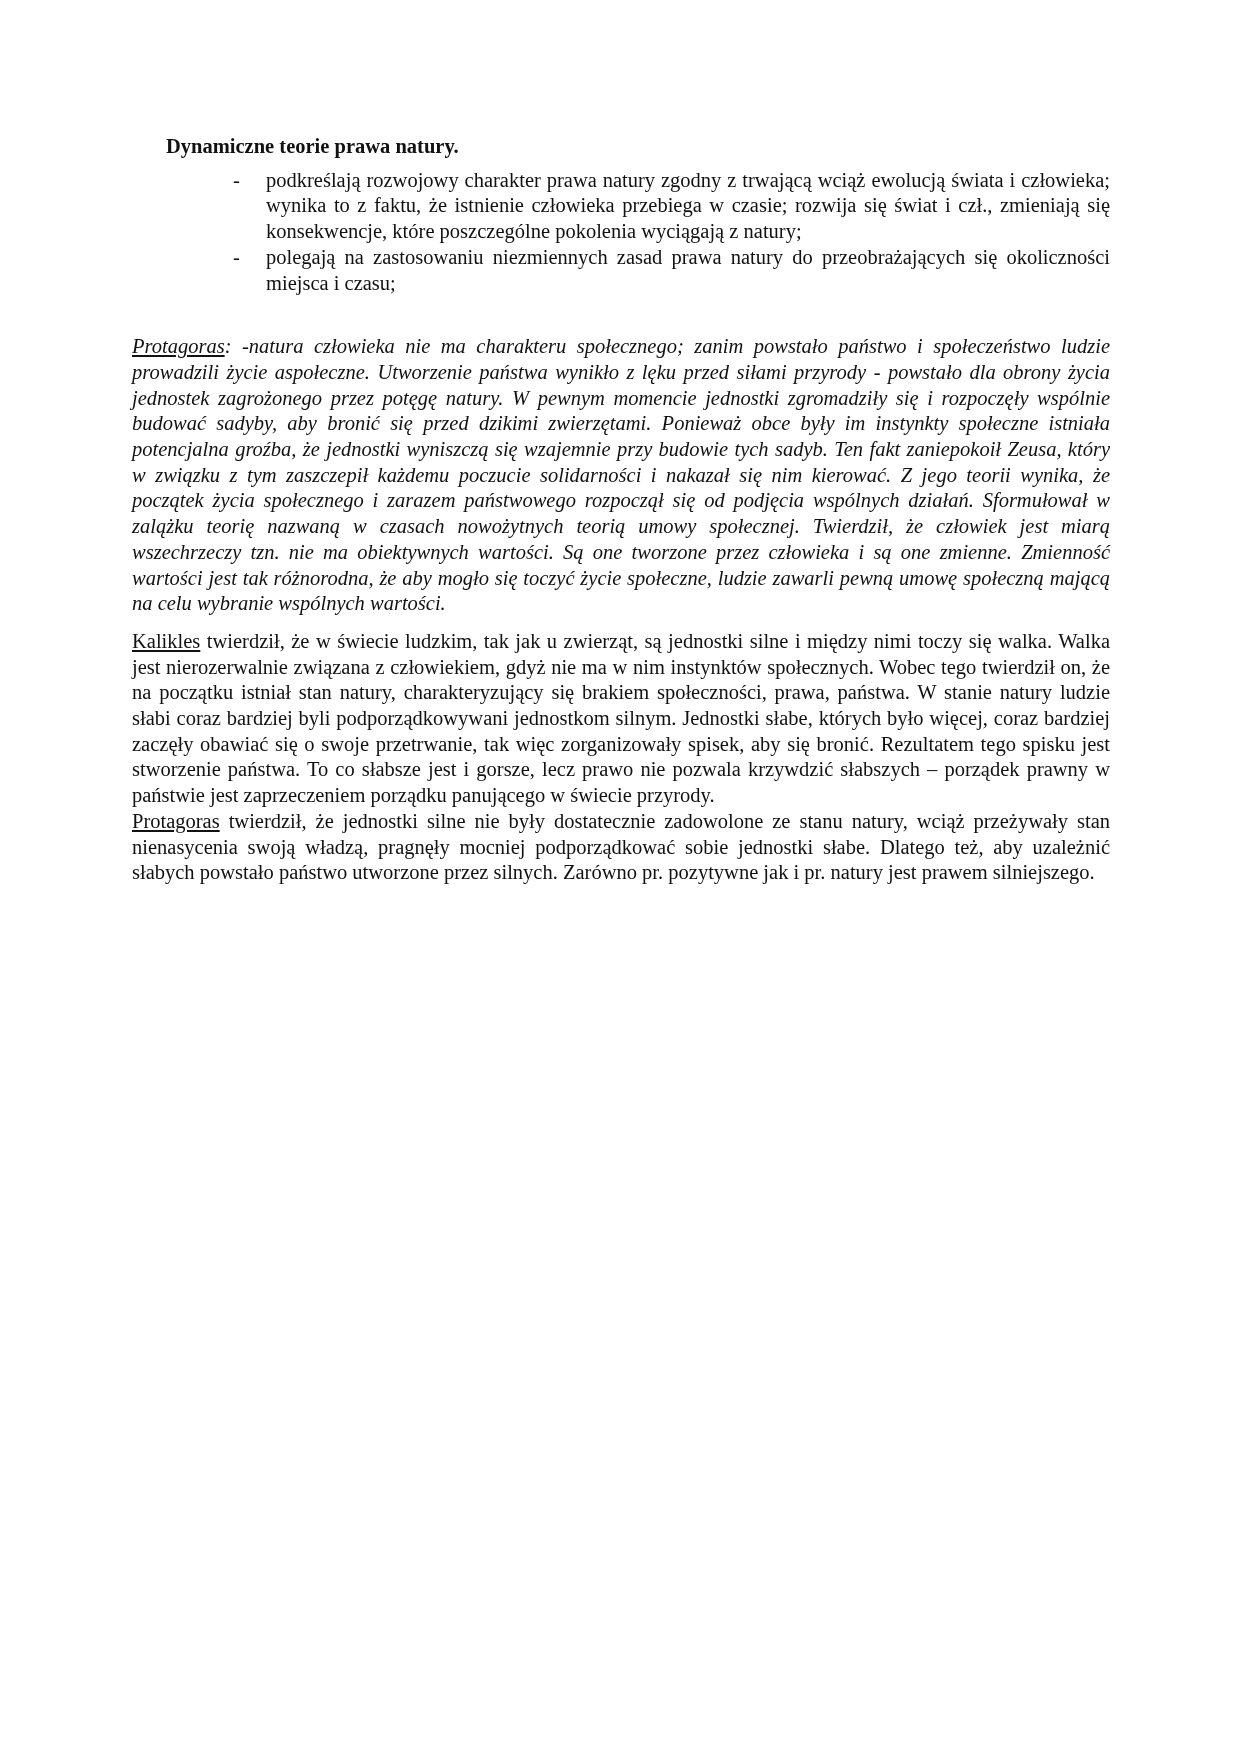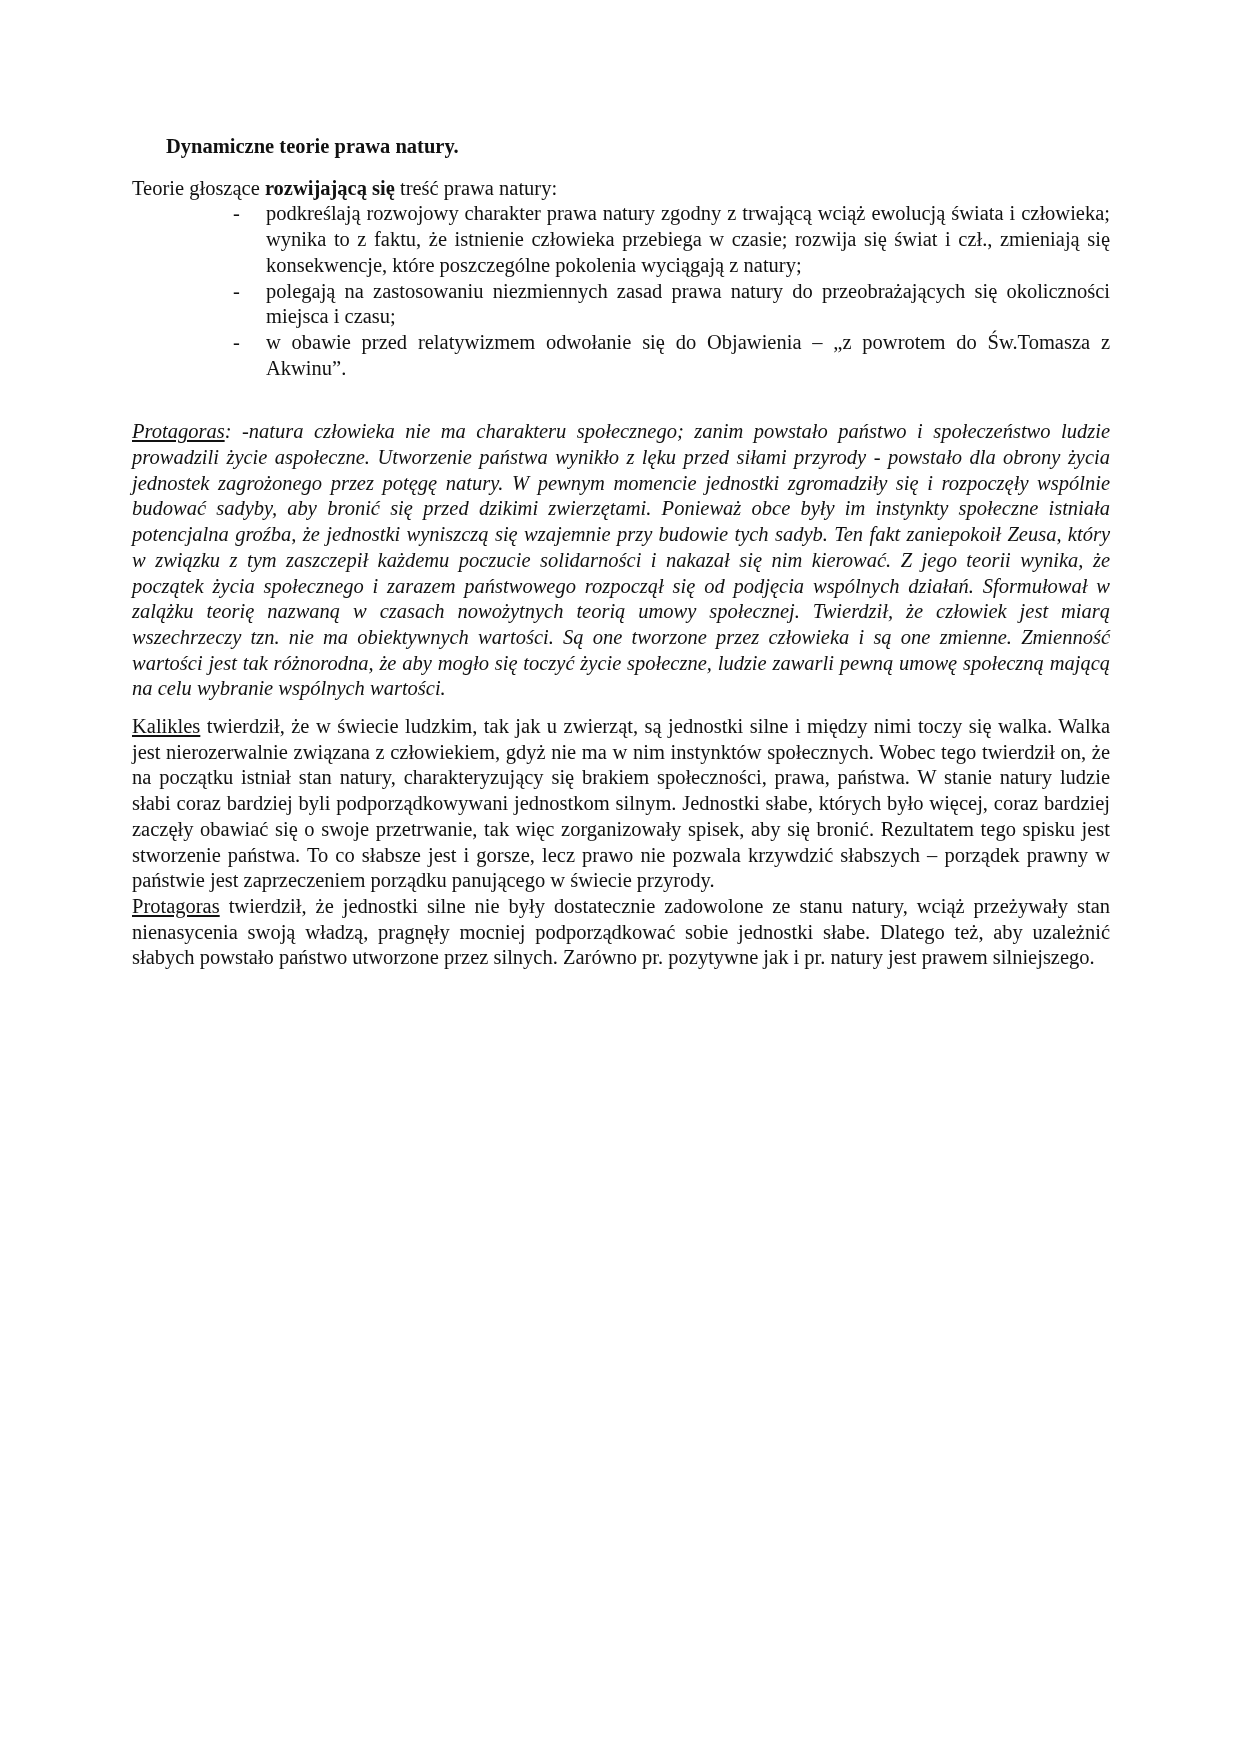--- a/index.html
+++ b/index.html
@@ -6,44 +6,42 @@
   body { width: 1240px; height: 1754px; position: relative; overflow: hidden; }
   .page {
     position: absolute; left: 132px; top: 134px; width: 978px;
     font-family: "Liberation Serif", "DejaVu Serif", serif;
     font-size: 20.5px; line-height: 25.7px; color: #111;
   }
   h2 {
     font-size: 20.5px; font-weight: bold; margin: 0; padding-left: 34px;
     line-height: 25.7px;
   }
-  .h1 { margin-bottom: 16px; }
+  .h1 { margin-bottom: 8px; }
   p { margin: 0; text-align: justify; }
   ul.dash { list-style: none; margin: 0; padding: 0 0 0 134px; }
   ul.dash li { position: relative; text-align: justify; }
   ul.dash li::before { content: "-"; position: absolute; left: -33px; }
   .gap-lg { height: 26px; }
   .gap-sm { height: 12px; }
   .u { text-decoration: underline; }
   .it { font-style: italic; }
   b { font-weight: bold; }
 </style>
 </head>
 <body>
 
 <div class="page">
 
   <h2 class="h1">Dynamiczne teorie prawa natury.</h2>
 
-  <p><span>Teorie głoszące </span><b>rozwijającą się</b><span> treść prawa natury:</span></p>
 
   <ul class="dash">
     <li>podkreślają rozwojowy charakter prawa natury zgodny z trwającą wciąż ewolucją świata i człowieka; wynika to z faktu, że istnienie człowieka przebiega w czasie; rozwija się świat i czł., zmieniają się konsekwencje, które poszczególne pokolenia wyciągają z natury;</li>
     <li>polegają na zastosowaniu niezmiennych zasad prawa natury do przeobrażających się okoliczności miejsca i czasu;</li>
-    <li>w obawie przed relatywizmem odwołanie się do Objawienia – „z powrotem do Św.Tomasza z Akwinu”.</li>
   </ul>
 
   <div class="gap-lg"></div>
 
 
 
   <div class="gap-sm"></div>
 
   <p class="it"><span class="u">Protagoras</span><span>: -natura człowieka nie ma charakteru społecznego; zanim powstało państwo i społeczeństwo ludzie prowadzili życie aspołeczne. Utworzenie państwa wynikło z lęku przed siłami przyrody - powstało dla obrony życia jednostek zagrożonego przez potęgę natury. W pewnym momencie jednostki zgromadziły się i rozpoczęły wspólnie budować sadyby, aby bronić się przed dzikimi zwierzętami. Ponieważ obce były im instynkty społeczne istniała potencjalna groźba, że jednostki wyniszczą się wzajemnie przy budowie tych sadyb. Ten fakt zaniepokoił Zeusa, który w związku z tym zaszczepił każdemu poczucie solidarności i nakazał się nim kierować. Z jego teorii wynika, że początek życia społecznego i zarazem państwowego rozpoczął się od podjęcia wspólnych działań. Sformułował w zalążku teorię nazwaną w czasach nowożytnych teorią umowy społecznej. Twierdził, że człowiek jest miarą wszechrzeczy tzn. nie ma obiektywnych wartości. Są one tworzone przez człowieka i są one zmienne. Zmienność wartości jest tak różnorodna, że aby mogło się toczyć życie społeczne, ludzie zawarli pewną umowę społeczną mającą na celu wybranie wspólnych wartości.</span></p>
 

